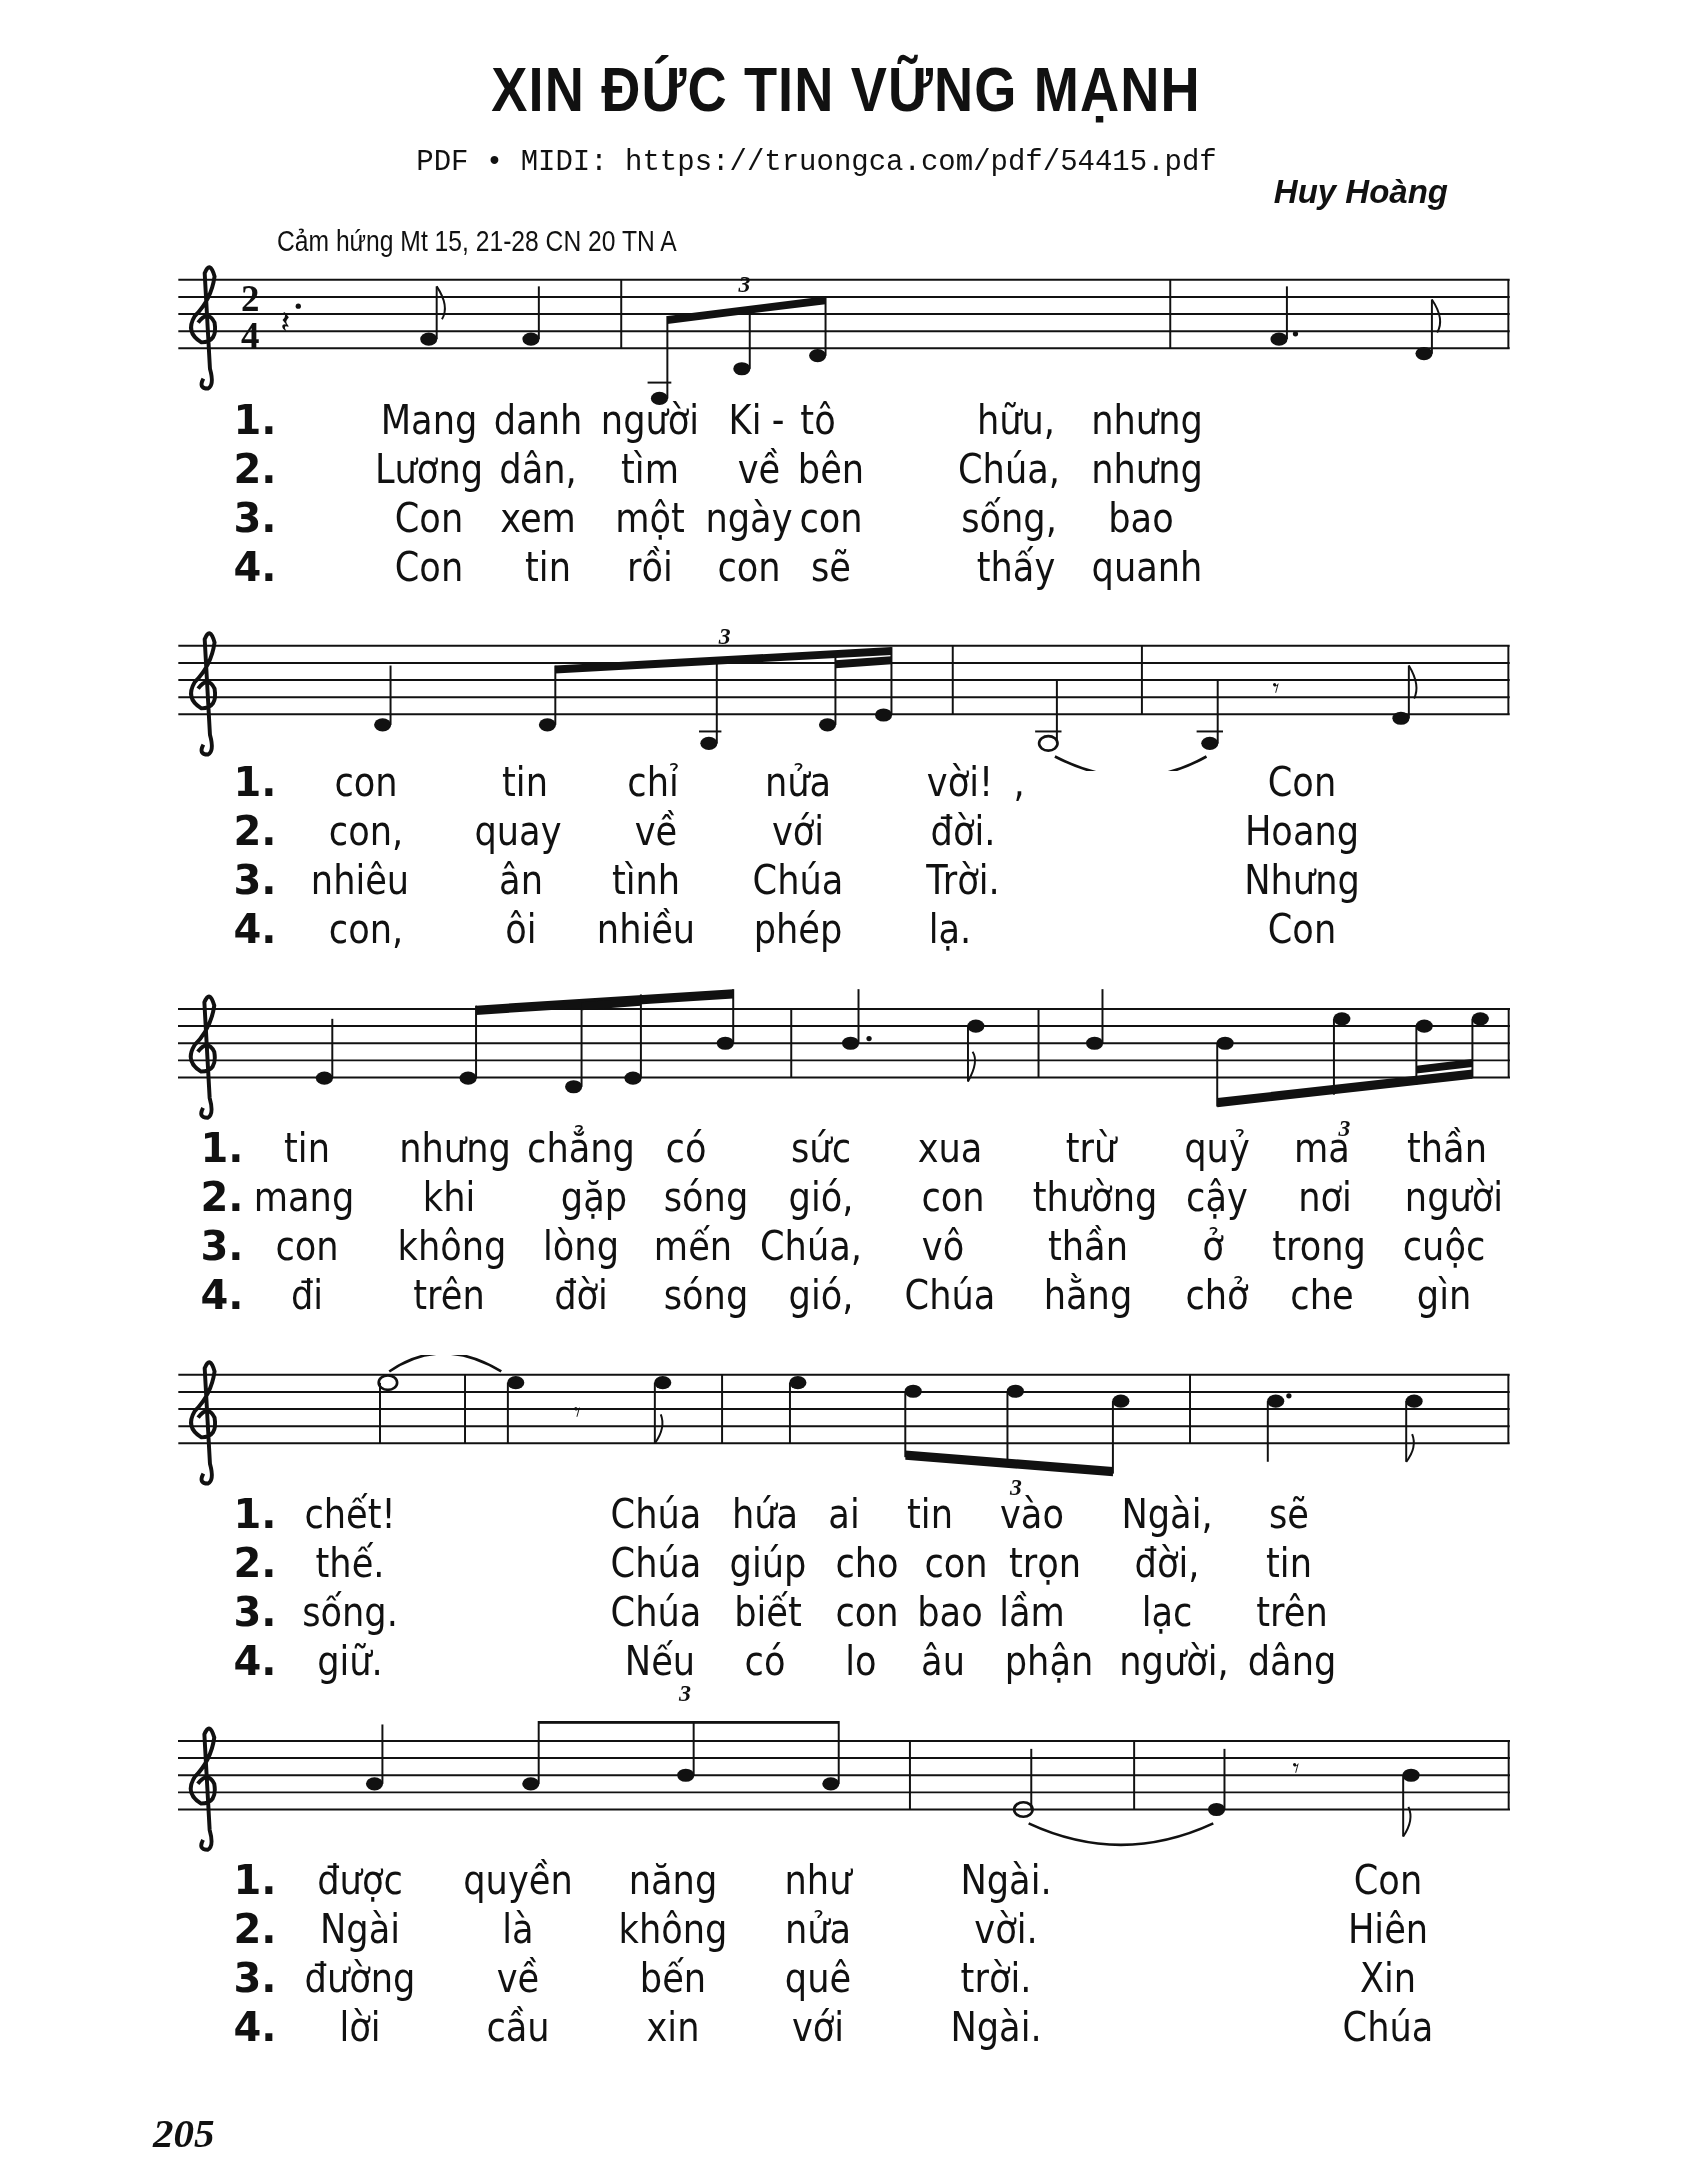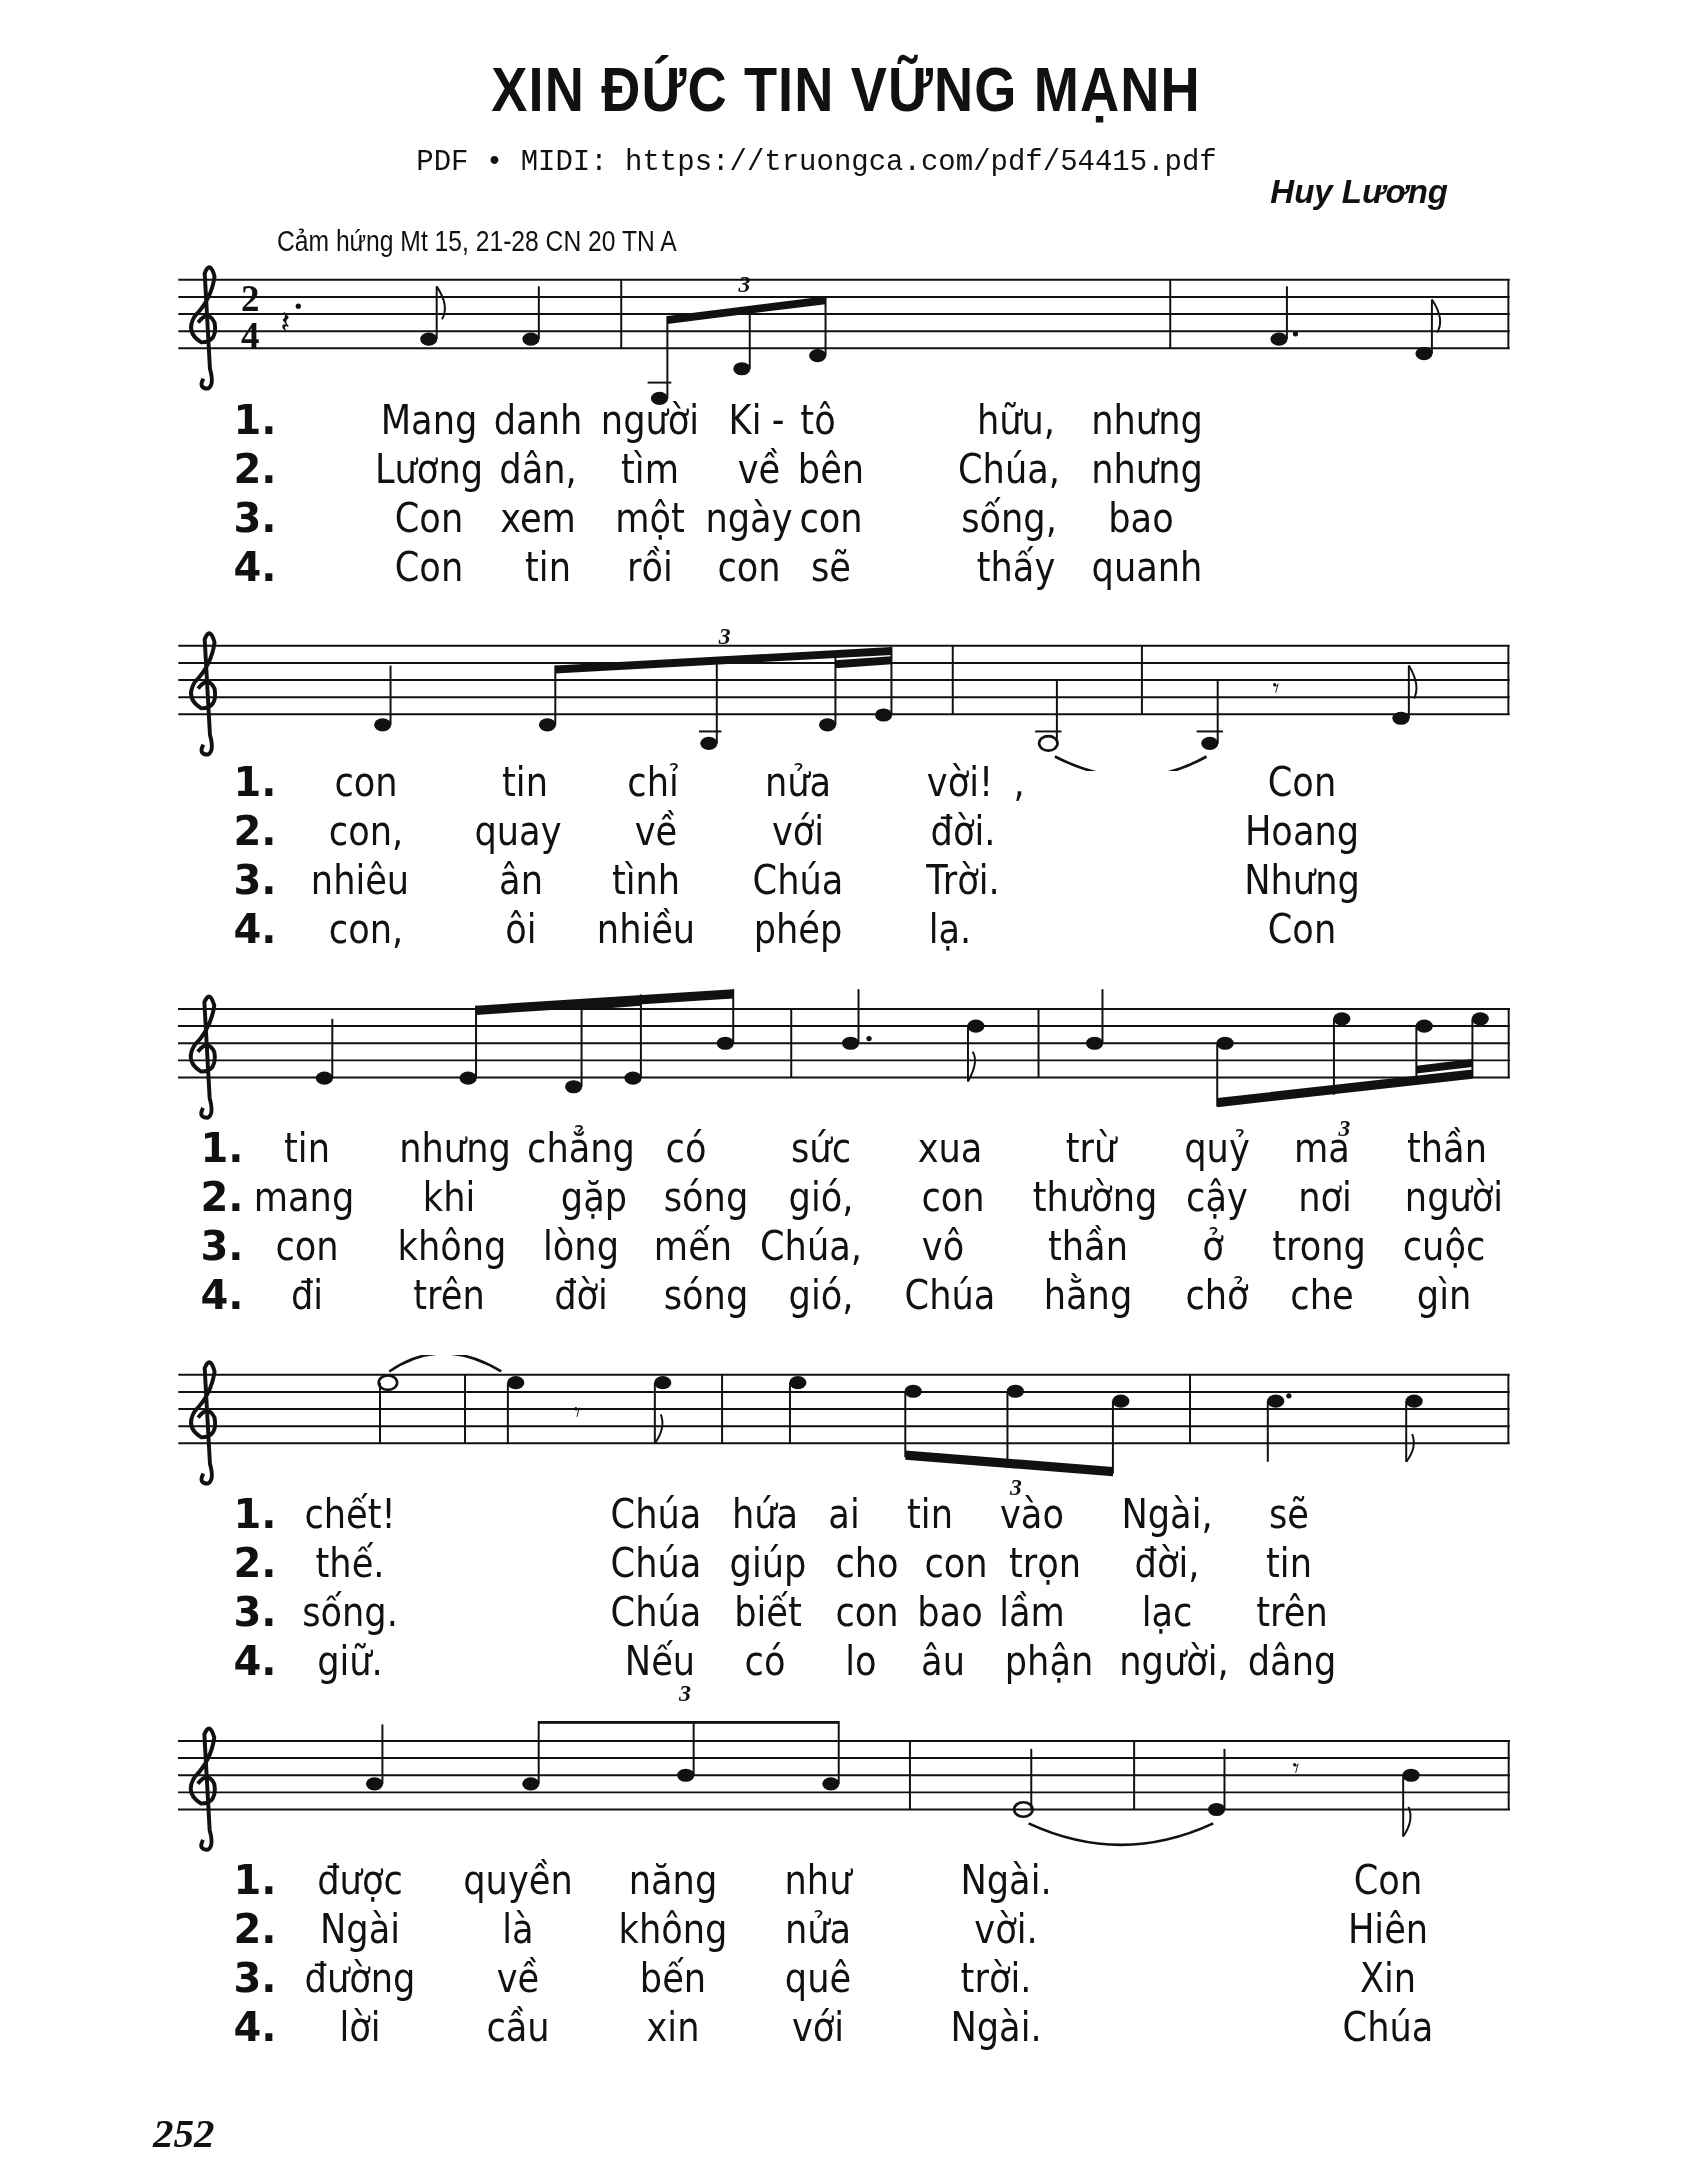--- a/index.html
+++ b/index.html
@@ -34,21 +34,21 @@
   .page-num {
     left: 153px; top: 2109px;
     font-family: "Liberation Serif", serif; font-style: italic; font-weight: 700; font-size: 41px;
   }
 </style>
 </head>
 <body>
 
 <div class="abs title">XIN ĐỨC TIN VỮNG MẠNH</div>
 <div class="abs source">PDF • MIDI: https://truongca.com/pdf/54415.pdf</div>
-<div class="abs composer">Huy Lương</div>
+<div class="abs composer">Huy Hoàng</div>
 <div class="abs inspiration">Cảm hứng Mt 15, 21-28 CN 20 TN A</div>
 
 <div class="abs staff" style="top:260px;">
   <svg width="1332" height="145" viewBox="0 0 2020 220">
     <g stroke="#111" stroke-width="3">
       <line x1="0" y1="30" x2="2020" y2="30"></line>
         <line x1="0" y1="56" x2="2020" y2="56"></line>
       <line x1="0" y1="82" x2="2020" y2="82"></line>
         <line x1="0" y1="108" x2="2020" y2="108"></line>
       <line x1="0" y1="134" x2="2020" y2="134"></line>
@@ -488,14 +488,14 @@
     <span class="verse-num">4.</span>
     <span class="syl" style="left:142px">lời</span>
     <span class="syl" style="left:300px">cầu</span>
     <span class="syl" style="left:455px">xin</span>
     <span class="syl" style="left:600px">với</span>
     <span class="syl" style="left:778px">Ngài.</span>
     <span class="syl" style="left:1170px">Chúa</span>
   </div>
 </div>
 
-<div class="abs page-num">252</div>
+<div class="abs page-num">205</div>
 
 
 </body></html>

